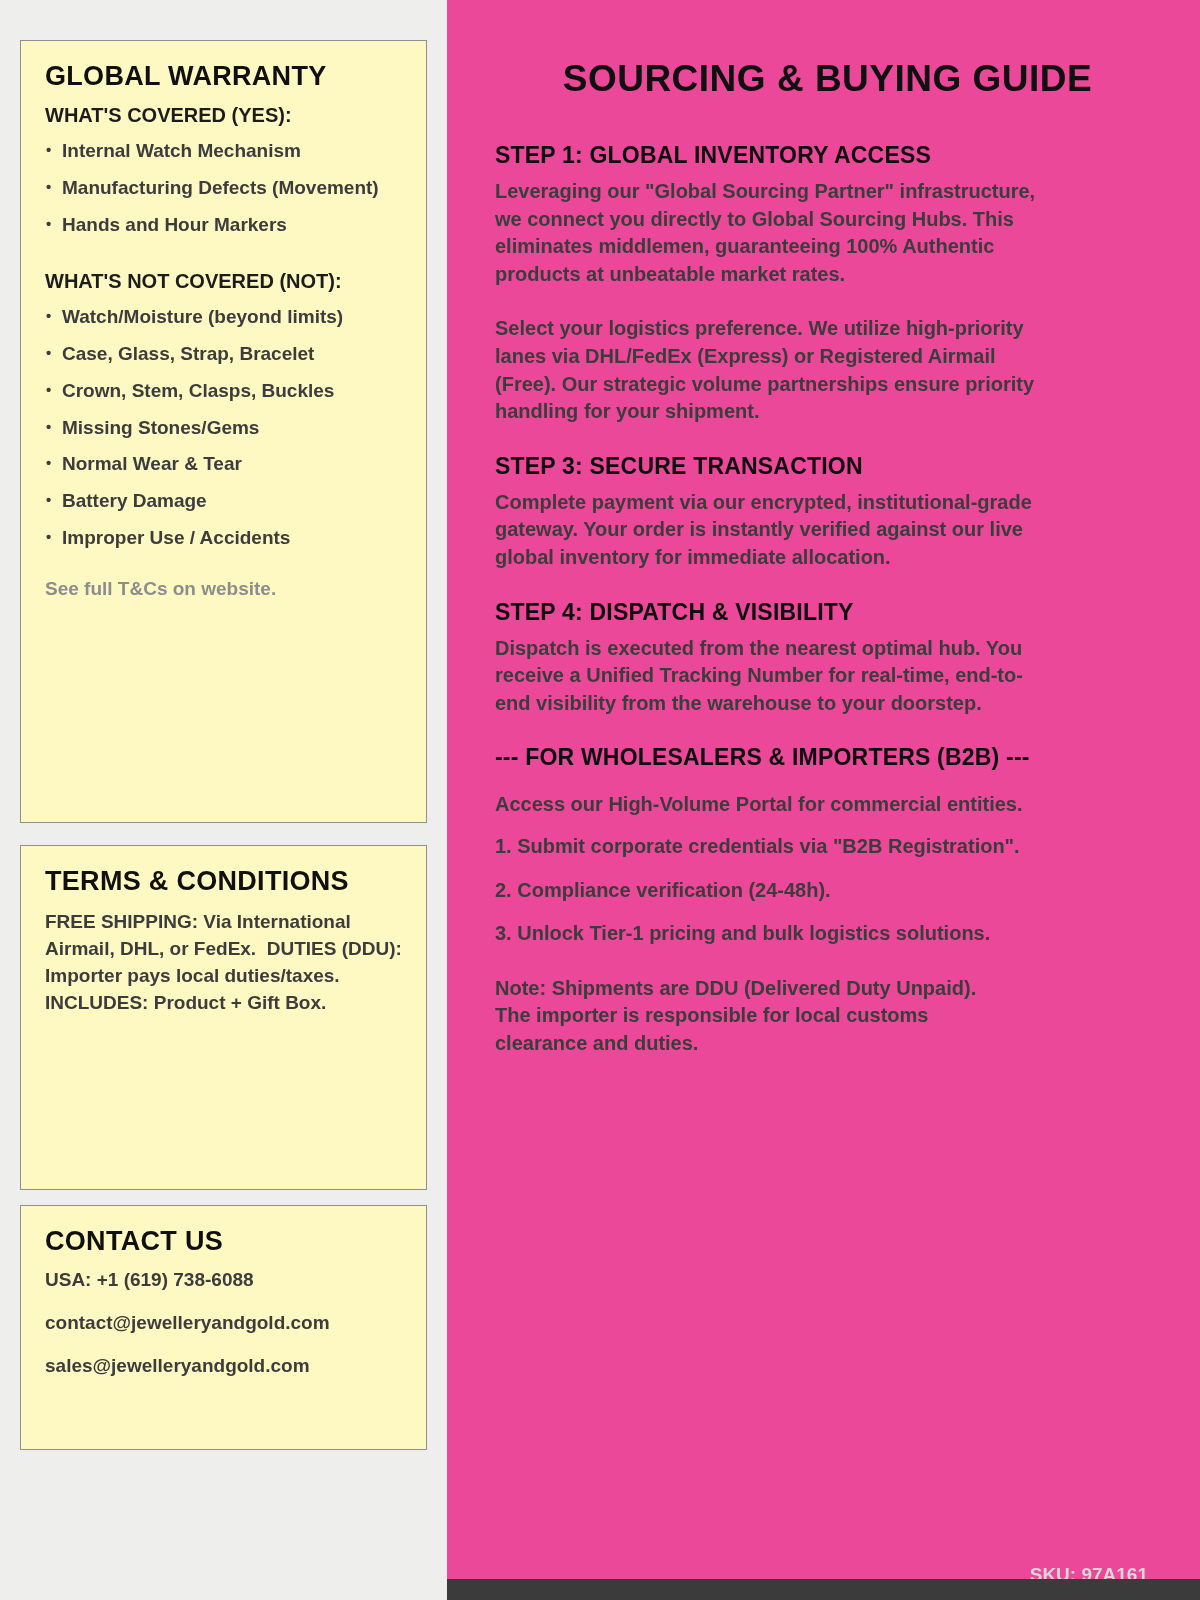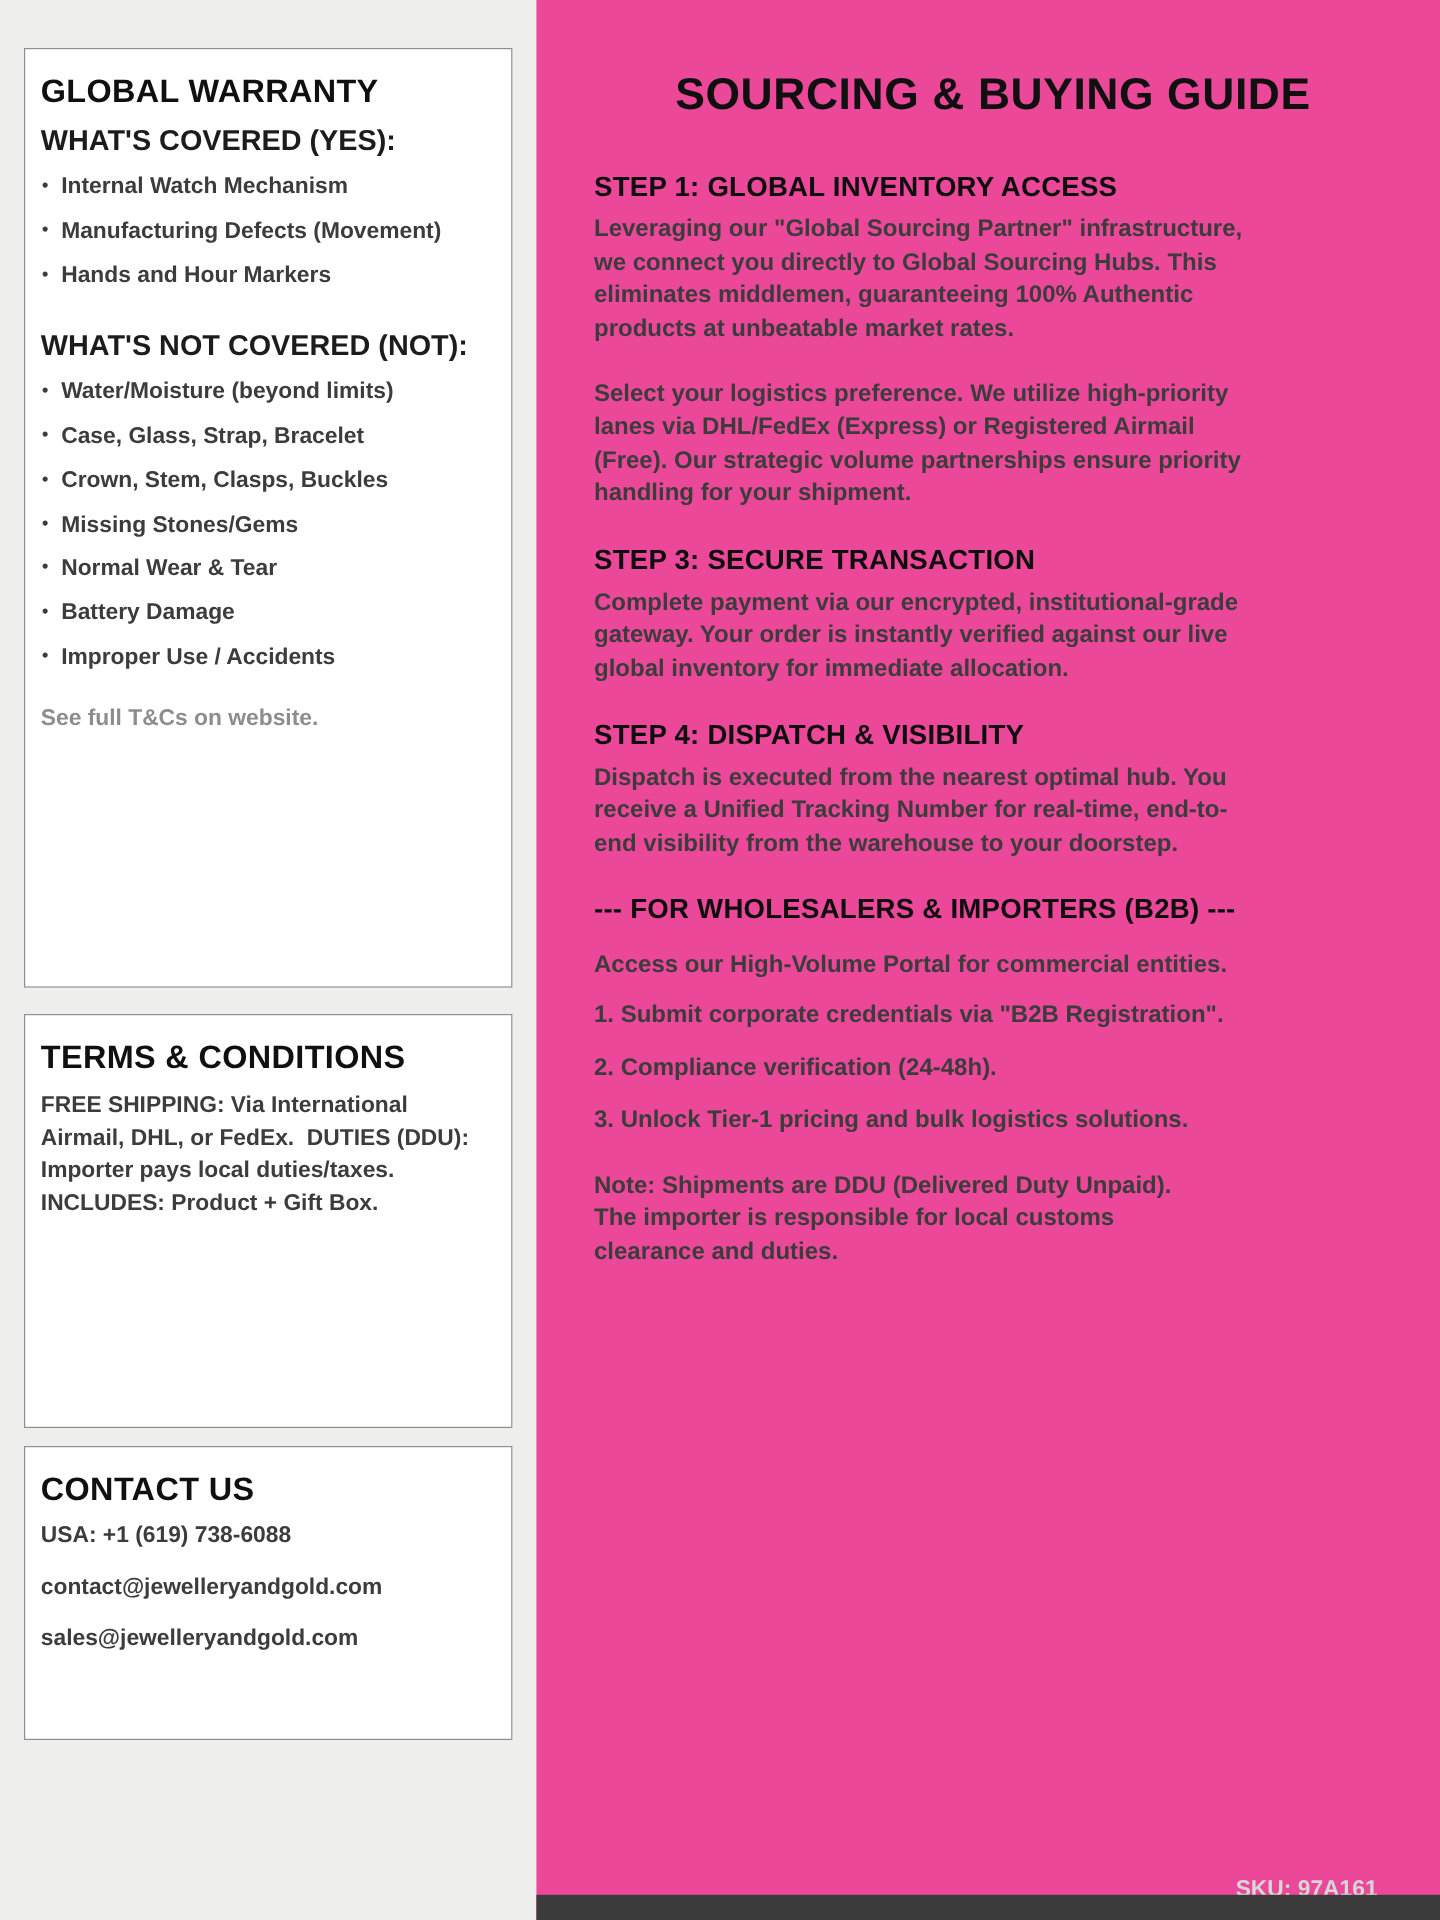--- a/index.html
+++ b/index.html
@@ -10,34 +10,34 @@
     color: #222;
   }
   .page { position: relative; width: 1200px; height: 1600px; overflow: hidden; background: #ffffff; }
 
   
   .sidebar {
     position: absolute; left: 0; top: 0; width: 447px; height: 1600px;
     background: #eeeeec; padding: 40px 20px 0 20px;
   }
   .panel {
-    background: #ffffff;
+    background: #fef9c3;
     border: 1px solid #8f8f8f;
-    padding: 20px 13px;
+    padding: 20px 24px;
   }
   .panel-warranty { min-height: 783px; margin-bottom: 22px; }
   .panel-terms    { min-height: 345px; margin-bottom: 15px; }
   .panel-contact  { min-height: 245px; }
 
   .panel-title {
     font-size: 27px; font-weight: bold; color: #101010;
     letter-spacing: 0.3px; margin-bottom: 12px;
   }
   .sub-heading {
-    font-size: 24px; font-weight: bold; color: #1c1c1c; margin-bottom: 12px;
+    font-size: 20px; font-weight: bold; color: #1c1c1c; margin-bottom: 12px;
   }
   .sub-heading.second { margin-top: 34px; }
   .bullet {
     position: relative;
     font-size: 19px; font-weight: bold; color: #3c3c3c;
     padding-left: 17px; margin-bottom: 13px; line-height: 1.25;
   }
   .bullet::before {
     content: "\2022";
     position: absolute; left: 1px; top: 2px;
@@ -105,21 +105,21 @@
 
     <section class="panel panel-warranty">
       <h2 class="panel-title">GLOBAL WARRANTY</h2>
 
       <div class="sub-heading">WHAT'S COVERED (YES):</div>
       <div class="bullet">Internal Watch Mechanism</div>
       <div class="bullet">Manufacturing Defects (Movement)</div>
       <div class="bullet">Hands and Hour Markers</div>
 
       <div class="sub-heading second">WHAT'S NOT COVERED (NOT):</div>
-      <div class="bullet">Water/Moisture (beyond limits)</div>
+      <div class="bullet">Watch/Moisture (beyond limits)</div>
       <div class="bullet">Case, Glass, Strap, Bracelet</div>
       <div class="bullet">Crown, Stem, Clasps, Buckles</div>
       <div class="bullet">Missing Stones/Gems</div>
       <div class="bullet">Normal Wear &amp; Tear</div>
       <div class="bullet">Battery Damage</div>
       <div class="bullet">Improper Use / Accidents</div>
 
       <div class="footnote">See full T&amp;Cs on website.</div>
     </section>
 

